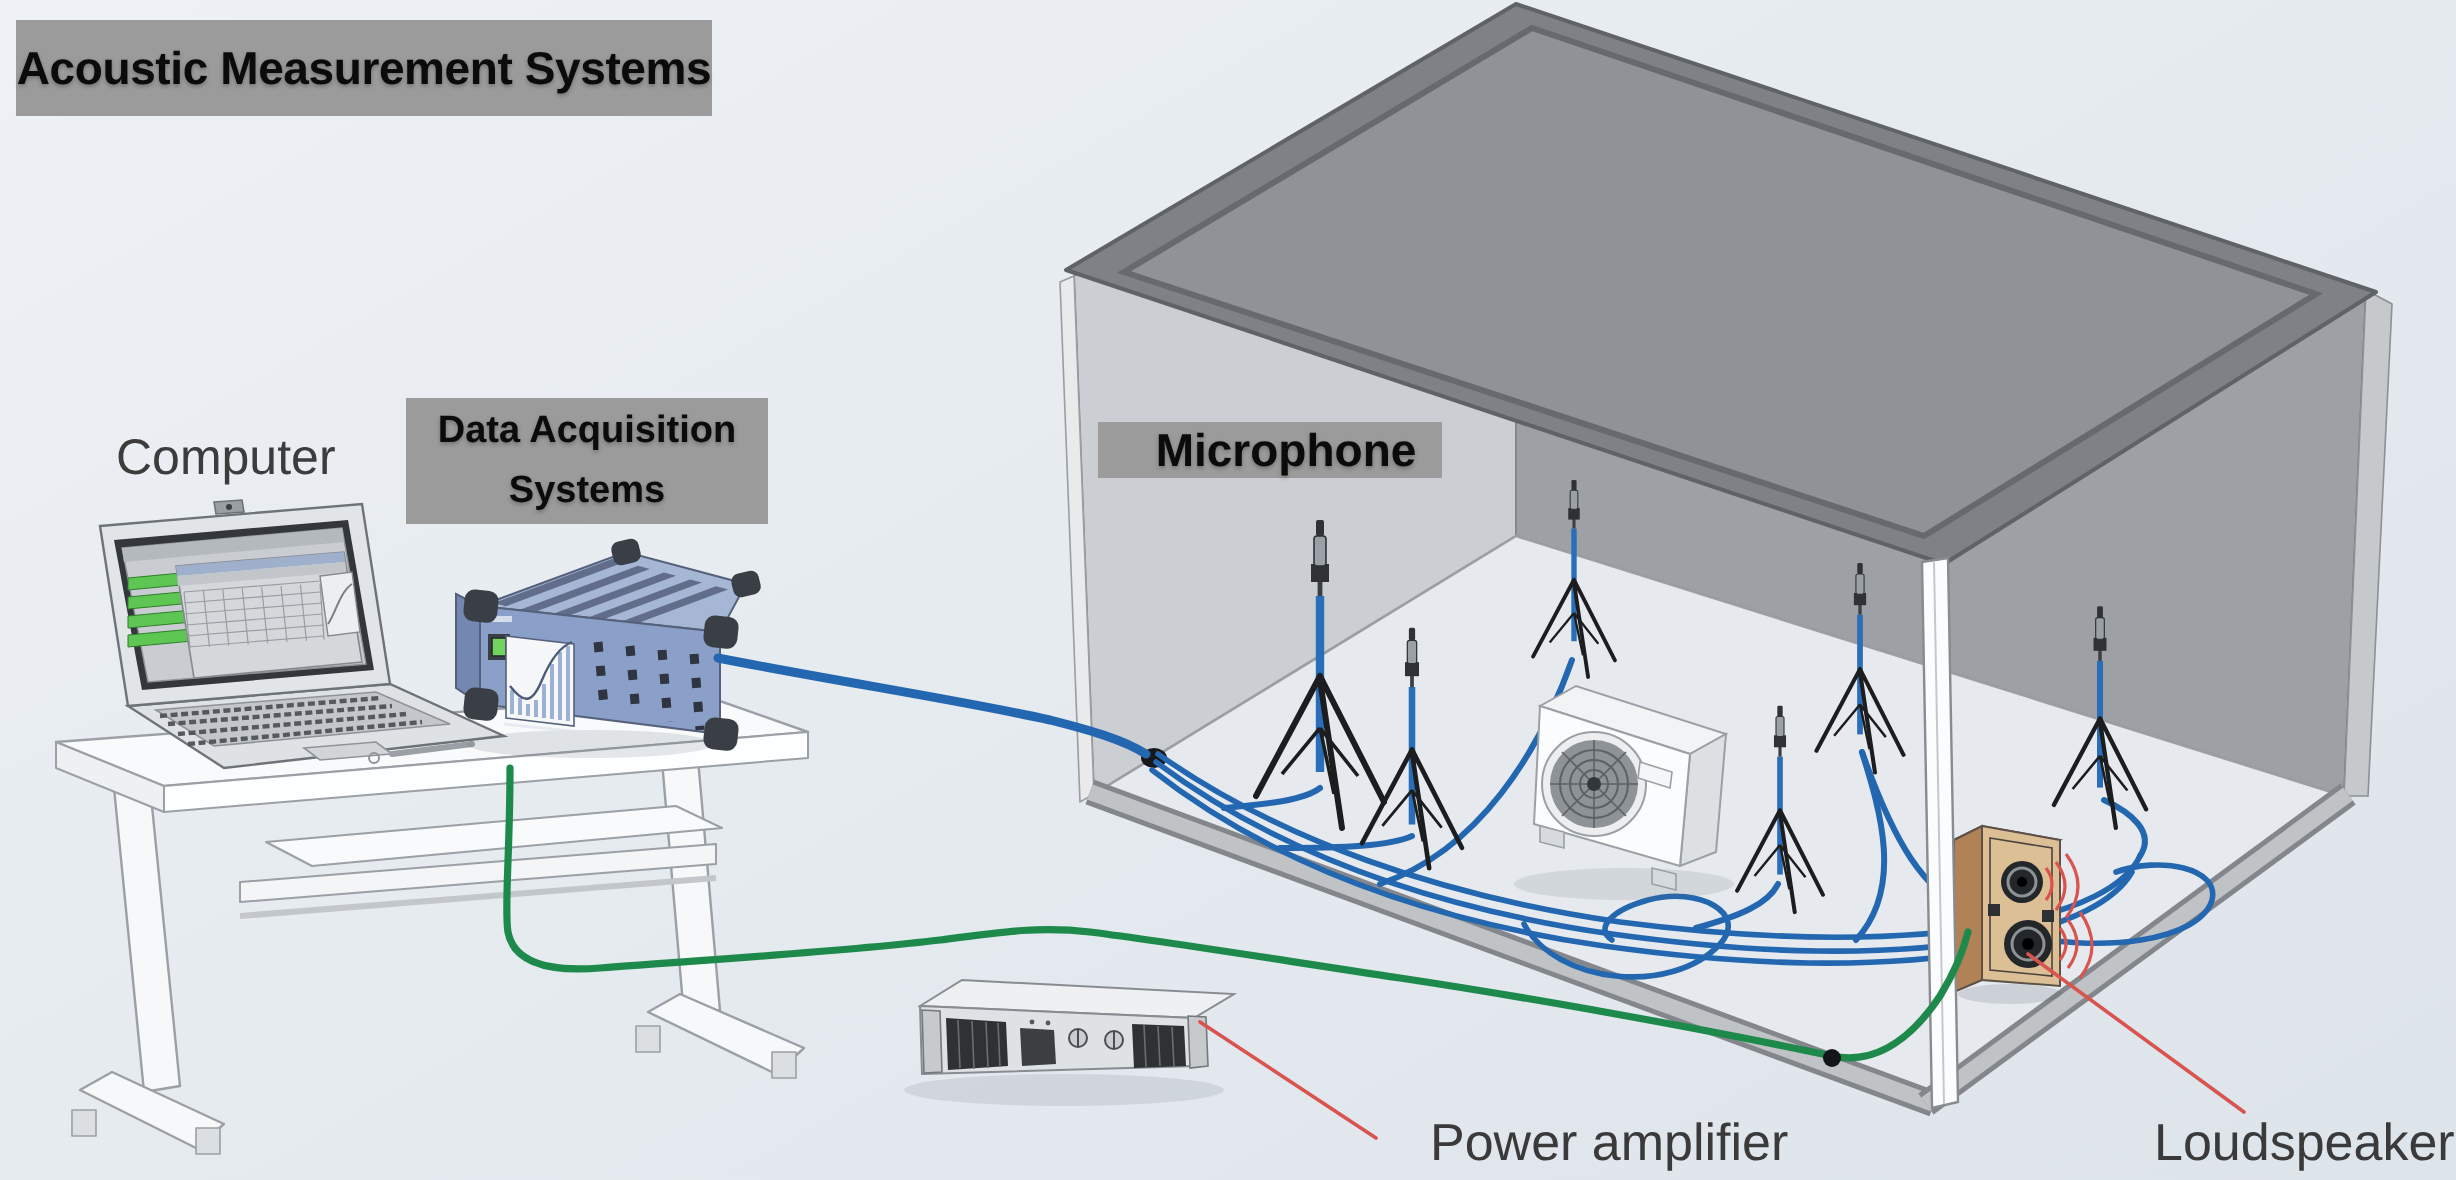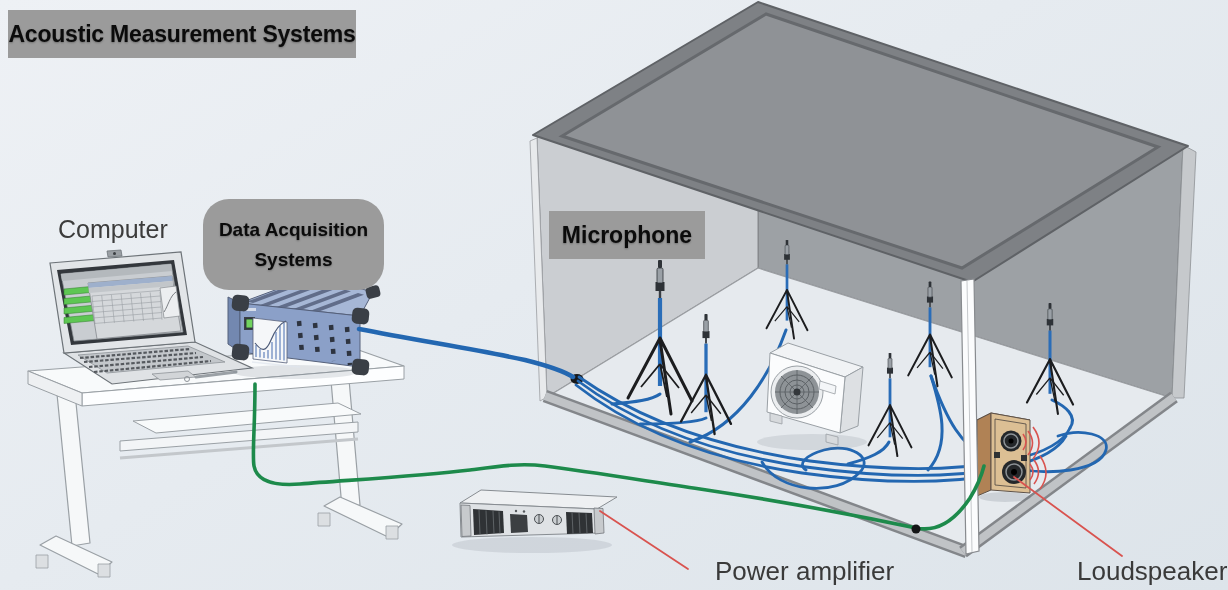--- a/index.html
+++ b/index.html
@@ -4,22 +4,22 @@
 <style>
   html,body{margin:0;padding:0;}
   body{width:1228px;height:590px;overflow:hidden;font-family:"Liberation Sans",sans-serif;}
   #stage{position:relative;width:1228px;height:590px;
          background:linear-gradient(150deg,#eef1f5 0%,#e6ebf0 45%,#dde4ea 100%);}
   #stage svg{position:absolute;left:0;top:0;}
   .label-box{position:absolute;background:#9b9b9b;color:#0b0b0b;font-weight:700;
              display:flex;flex-direction:column;align-items:center;justify-content:center;
              text-align:center;text-shadow:0 1px 2px rgba(0,0,0,.28);}
   #title-box{left:8px;top:10px;width:348px;height:48px;font-size:23px;letter-spacing:-0.2px;}
-  #daq-box{left:203px;top:199px;width:181px;height:91px;font-size:19px;line-height:1.55;border-radius:26px;}
-  #microphone-box{left:549px;top:211px;width:156px;height:48px;font-size:23px;}
+  #daq-box{left:203px;top:199px;width:181px;height:63px;font-size:19px;line-height:1.55;}
+  #microphone-box{left:549px;top:211px;width:156px;height:28px;font-size:23px;padding-left:16px;}
   .plain-label{position:absolute;color:#3a3a3a;}
   #computer-label{left:58px;top:215px;font-size:25px;color:#3c3c3c;}
   #power-amp-label{left:691px;top:556px;font-size:26px;margin-left:24px;}
   #loudspeaker-label{left:1077px;top:556px;font-size:26px;}
 </style>
 </head>
 <body>
 
 <div id="stage">
 

